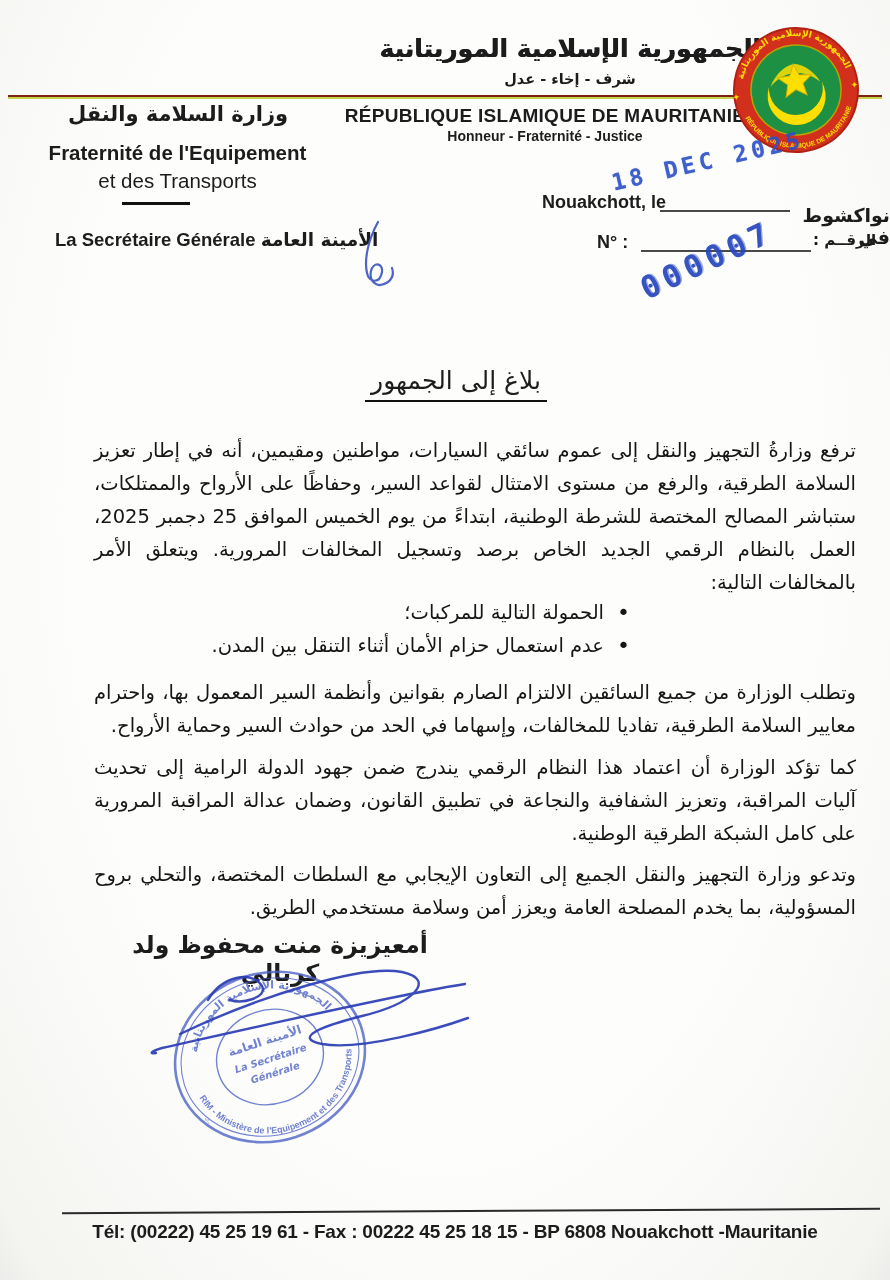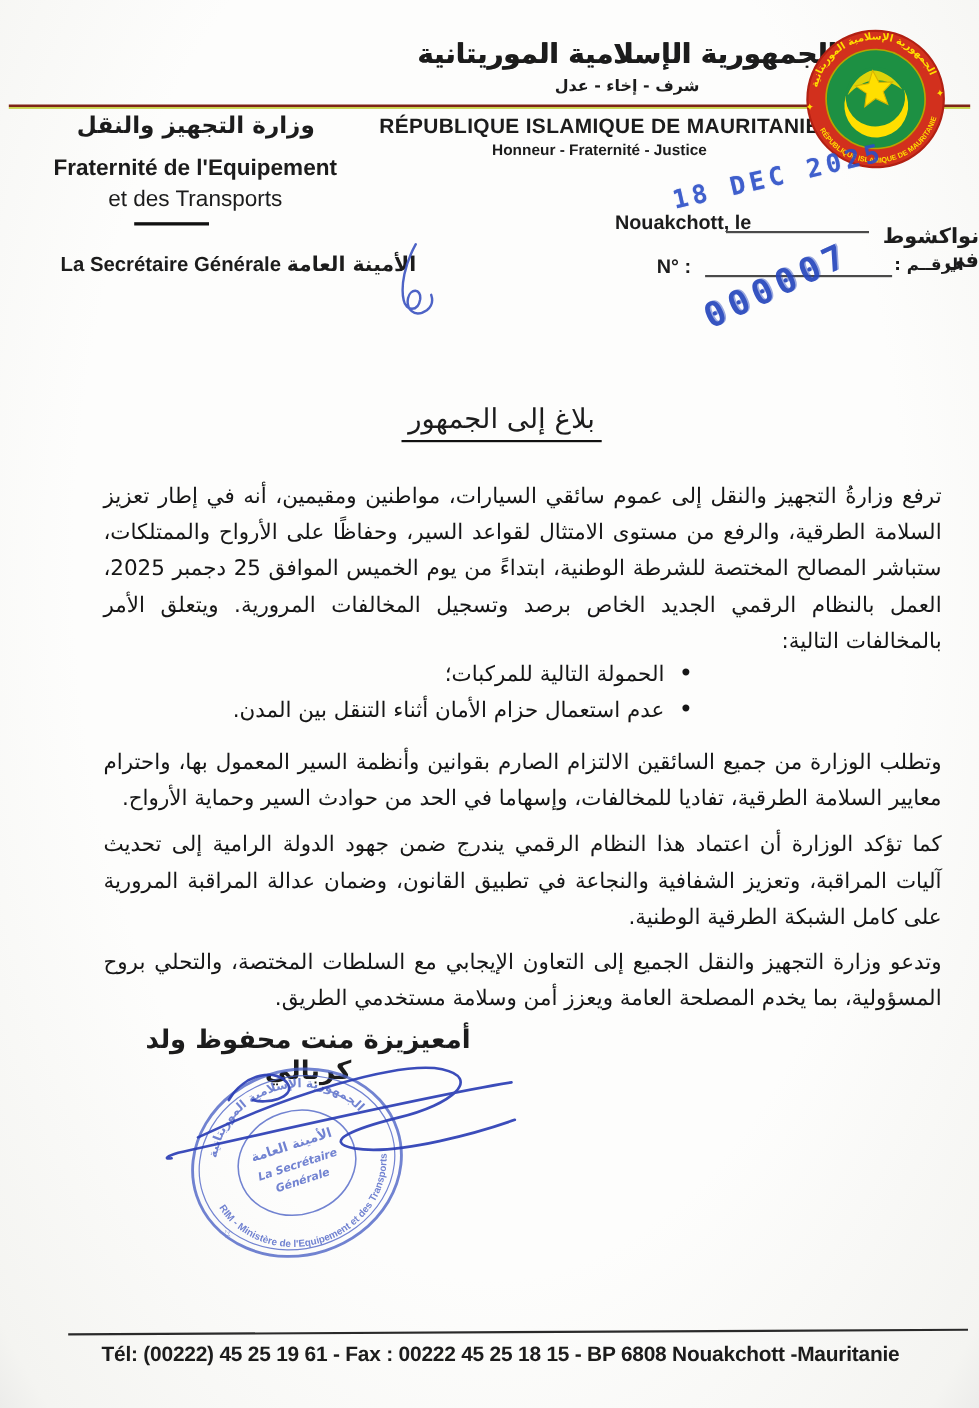--- a/index.html
+++ b/index.html
@@ -22,21 +22,21 @@
   
   .min-ar{left:58px;top:102px;width:240px;font-size:21px;font-weight:700;}
   .min-fr1{left:35px;top:141px;width:285px;font-size:20.5px;font-weight:800;}
   .min-fr2{left:35px;top:169px;width:285px;font-size:20.5px;font-weight:400;}
   .min-underline{left:122px;top:202px;width:68px;height:3px;background:#111;}
   .secretary{left:55px;top:229px;width:320px;font-size:18.5px;font-weight:800;white-space:nowrap;}
   .secretary .ar{font-weight:700;}
   #penmark{left:356px;top:218px;}
   
   .refline{height:1.5px;background:#4a4a4a;}
-  .city-fr{left:559px;top:192px;font-size:18px;font-weight:700;}
+  .city-fr{left:542px;top:192px;font-size:18px;font-weight:700;}
   .city-line{left:660px;top:210px;width:130px;}
   .city-ar{left:795px;top:189px;font-size:19px;font-weight:600;margin-top:15px;}
   .num-fr{left:597px;top:232px;font-size:18px;font-weight:700;}
   .num-line{left:641px;top:250px;width:170px;}
   .num-ar{left:813px;top:231px;font-size:15px;font-weight:600;}
   .date-stamp{left:612px;top:170px;font-family:"DejaVu Sans Mono",monospace;
       font-size:23px;font-weight:800;letter-spacing:4px;color:#2b4ec7;opacity:.9;
       transform:rotate(-13deg);transform-origin:left center;z-index:3;
       text-shadow:0 0 1px rgba(43,78,199,.55);white-space:nowrap;}
   .num-stamp{left:642px;top:272px;font-family:"DejaVu Sans Mono",monospace;
@@ -93,21 +93,21 @@
       <text x="8" y="76" font-size="9" fill="#ffdf00">✦</text>
       <text x="127" y="76" font-size="9" fill="#ffdf00">✦</text>
 
       <circle cx="72" cy="78" r="29" fill="#ffdf00"></circle>
       <circle cx="72" cy="70" r="27" fill="#1d9043"></circle>
       <path d="M 47 66 C 54 52 66 46 72 46 C 78 46 90 52 97 66 C 88 58 80 55 72 55 C 64 55 56 58 47 66 Z" fill="#ffdf00" opacity=".85"></path>
       <path d="M 72 46 L 76.7 57.3 L 88.9 58.2 L 79.6 66.1 L 82.5 78 L 72 71.5 L 61.5 78 L 64.4 66.1 L 55.1 58.2 L 67.3 57.3 Z" fill="#ffdf00" stroke="#d8b500" stroke-width="1"></path>
     </g>
   </svg>
 
-  <div class="abs min-ar ctr ar">وزارة التجهيز والنقل</div>
+  <div class="abs min-ar ctr ar">وزارة السلامة والنقل</div>
   <div class="abs min-fr1 ctr">Fraternité de l'Equipement</div>
   <div class="abs min-fr2 ctr">et des Transports</div>
   <div class="abs min-underline"></div>
   <div class="abs secretary">
     <span>La Secrétaire Générale</span>
     <span class="ar">الأمينة العامة</span>
   </div>
   <svg id="penmark" class="abs" width="44" height="76" viewBox="0 0 44 76">
     <path d="M 22 4 C 12 22 8 42 11 55 C 13 65 24 66 26 54 C 27 44 17 44 15 53 C 13 62 20 72 32 64 C 36 61 38 56 36 50" fill="none" stroke="#3a52c0" stroke-width="2.2" stroke-linecap="round" opacity=".9"></path>
   </svg>

